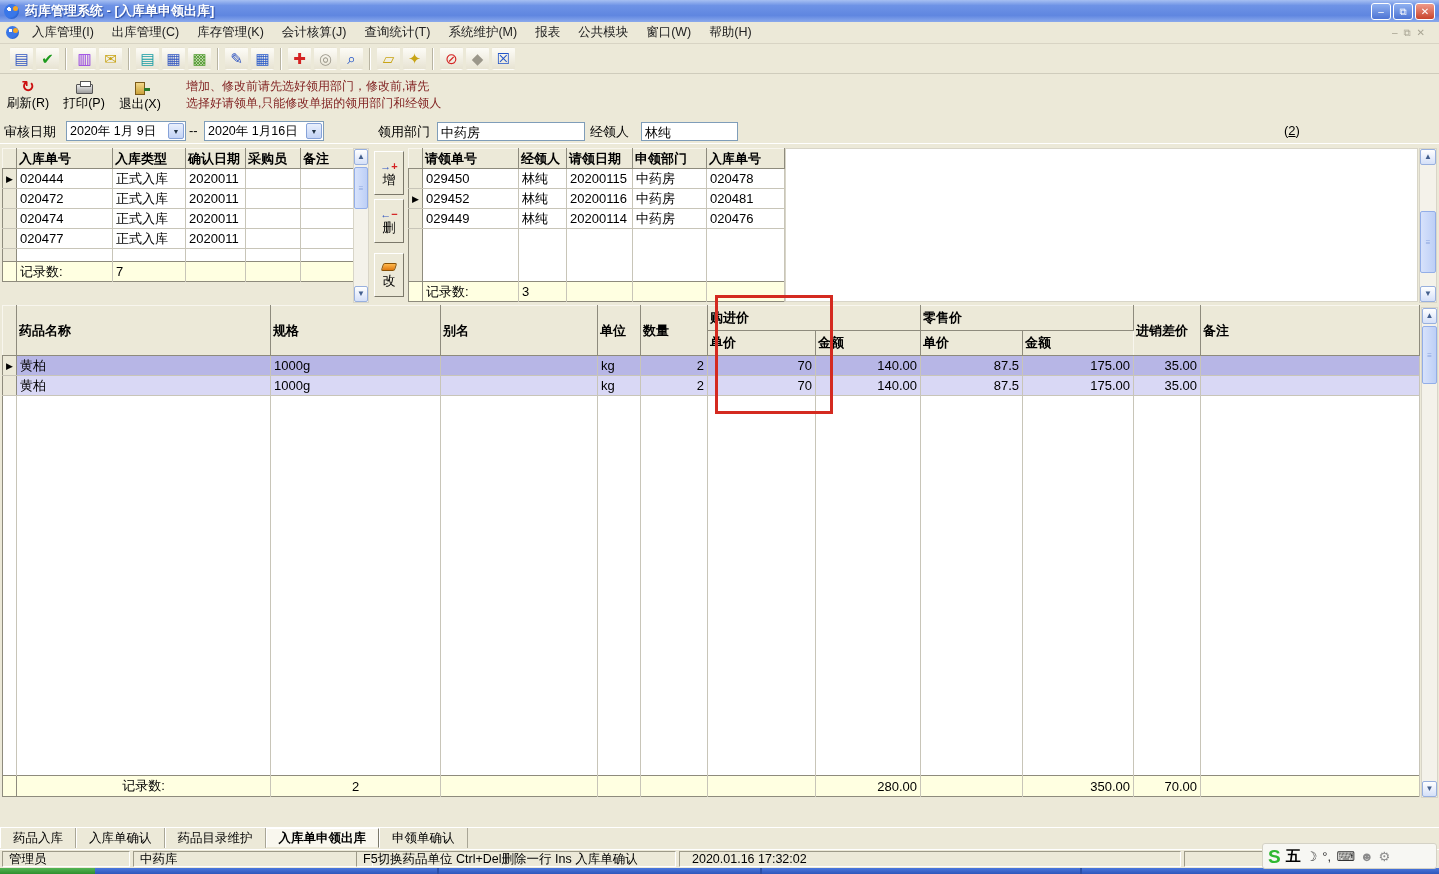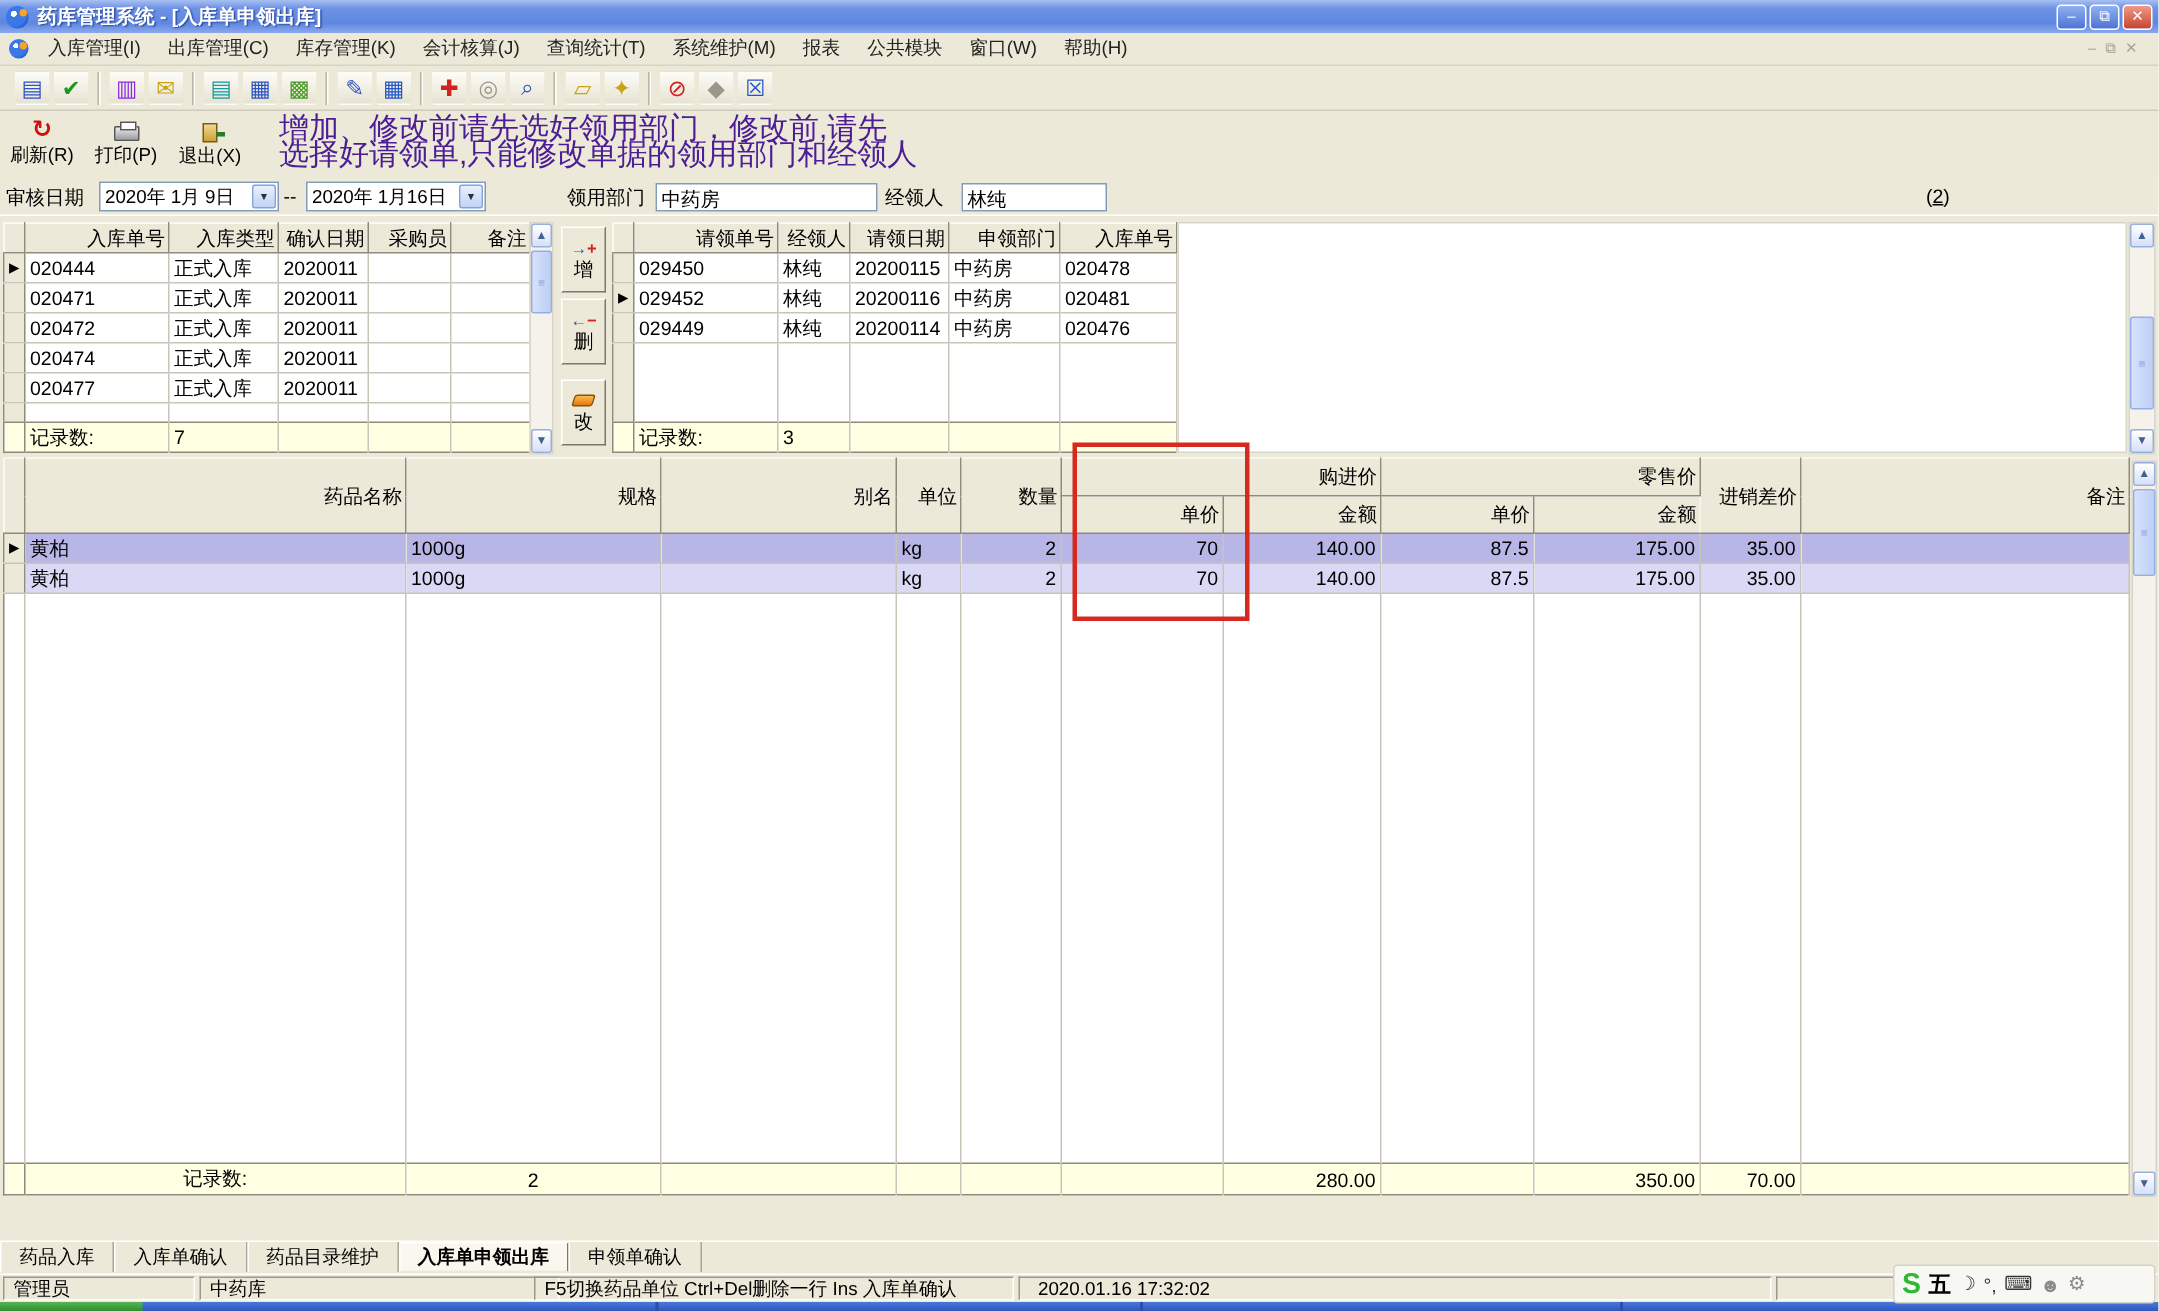--- a/index.html
+++ b/index.html
@@ -29,35 +29,35 @@
   .c-teal{color:#169ba3}.c-red{color:#d42222}.c-gray{color:#9b978a}.c-nav{color:#2456c8}.c-olive{color:#4c9a2a}
 
   
   .actionbar{left:0;top:74px;width:1439px;height:43px;background:#ece9d8;display:flex;align-items:flex-start}
   .act-btn{width:56px;height:38px;margin-top:3px;display:flex;flex-direction:column;align-items:center;justify-content:center;font-size:12.5px;gap:1px}
   .refresh-glyph{color:#cc1111;font-weight:bold;font-size:16px;line-height:14px}
   .printer{width:17px;height:10px;background:linear-gradient(#ececec,#9c9c9c);border:1px solid #555;border-radius:1px;position:relative;margin-top:4px}
   .printer::before{content:"";position:absolute;left:3px;top:-4px;width:9px;height:4px;background:#fff;border:1px solid #555}
   .door{width:10px;height:13px;background:linear-gradient(#f3d98a,#caa23a);border:1px solid #7a5a19;position:relative;margin-top:2px}
   .door::after{content:"";position:absolute;right:-6px;top:5px;width:6px;height:3px;background:#2a7a2a}
-  .hint{margin-left:18px;margin-top:4px;color:#4c1d95;font-size:20px;line-height:17px}
+  .hint{margin-left:18px;margin-top:4px;color:#7f1d1d;font-size:12px;line-height:17px}
 
   
   .filterbar{left:0;top:117px;width:1409px;height:26px;background:#ece9d8}
   .flabel{position:absolute;top:6px;font-size:13px}
   .combo{position:absolute;top:4px;height:20px;background:#fff;border:1px solid #7f9db9;display:flex;align-items:center}
   .combo .val{flex:1;padding:0 3px;font-size:12.5px;white-space:nowrap;overflow:hidden}
   .combo .drop{width:16px;height:16px;margin:1px;background:linear-gradient(180deg,#e9f0fd,#c3d3f5);border:1px solid #86a2d8;border-radius:2px;font-size:7px;color:#234;display:flex;align-items:center;justify-content:center}
   .tbox{position:absolute;top:5px;height:19px;background:#fff;border:1px solid #7f9db9;font-size:13px;padding:1px 3px;white-space:nowrap;overflow:hidden}
   .counter{position:absolute;top:6px;left:1284px;font-size:13px}
   .counter .u{text-decoration:underline}
 
   
   table.grid{border-collapse:collapse;table-layout:fixed;font-size:13px;background:#fff;border:1px solid #8e8b7d}
-  .grid th{background:#ece9d8;border:1px solid;border-color:#f8f6ee #8e8b7d #8e8b7d #f8f6ee;font-weight:normal;font-size:13px;text-align:right;overflow:hidden;white-space:nowrap;padding:0 2px}
+  .grid th{background:#ece9d8;border:1px solid;border-color:#f8f6ee #8e8b7d #8e8b7d #f8f6ee;font-weight:bold;font-size:13px;text-align:left;overflow:hidden;white-space:nowrap;padding:0 2px}
   .grid td{border-right:1px solid #c8c5b8;border-bottom:1px solid #c8c5b8;padding:0 3px;white-space:nowrap;overflow:hidden;background:#fff}
   .grid td.ind{background:#ece9d8;border-right:1px solid #8e8b7d;padding:0;text-align:center;font-size:9px}
   .grid tr.empty td{border-bottom:none}
   .grid td.foot{background:#ffffe1;border-top:1px solid #8e8b7d;border-bottom:none}
   .num{text-align:right}
   .ctr{text-align:center}
 
   .topsection{left:0;top:143px;width:1439px;height:162px;background:#ece9d8;border-top:1px solid #fff}
 
   
@@ -207,28 +207,20 @@
       <th></th>
       <th>入库单号</th>
       <th>入库类型</th>
       <th>确认日期</th>
       <th>采购员</th>
       <th>备注</th>
     </tr>
     <tr style="height:20px">
       <td class="ind">▶</td>
       <td>020444</td>
-          <td>正式入库</td>
-          <td>2020011</td>
-          <td></td>
-          <td></td>
-    </tr>
-    <tr style="height:20px">
-      <td class="ind"></td>
-      <td>020471</td>
           <td>正式入库</td>
           <td>2020011</td>
           <td></td>
           <td></td>
     </tr>
     <tr style="height:20px">
       <td class="ind"></td>
       <td>020472</td>
           <td>正式入库</td>
           <td>2020011</td>

